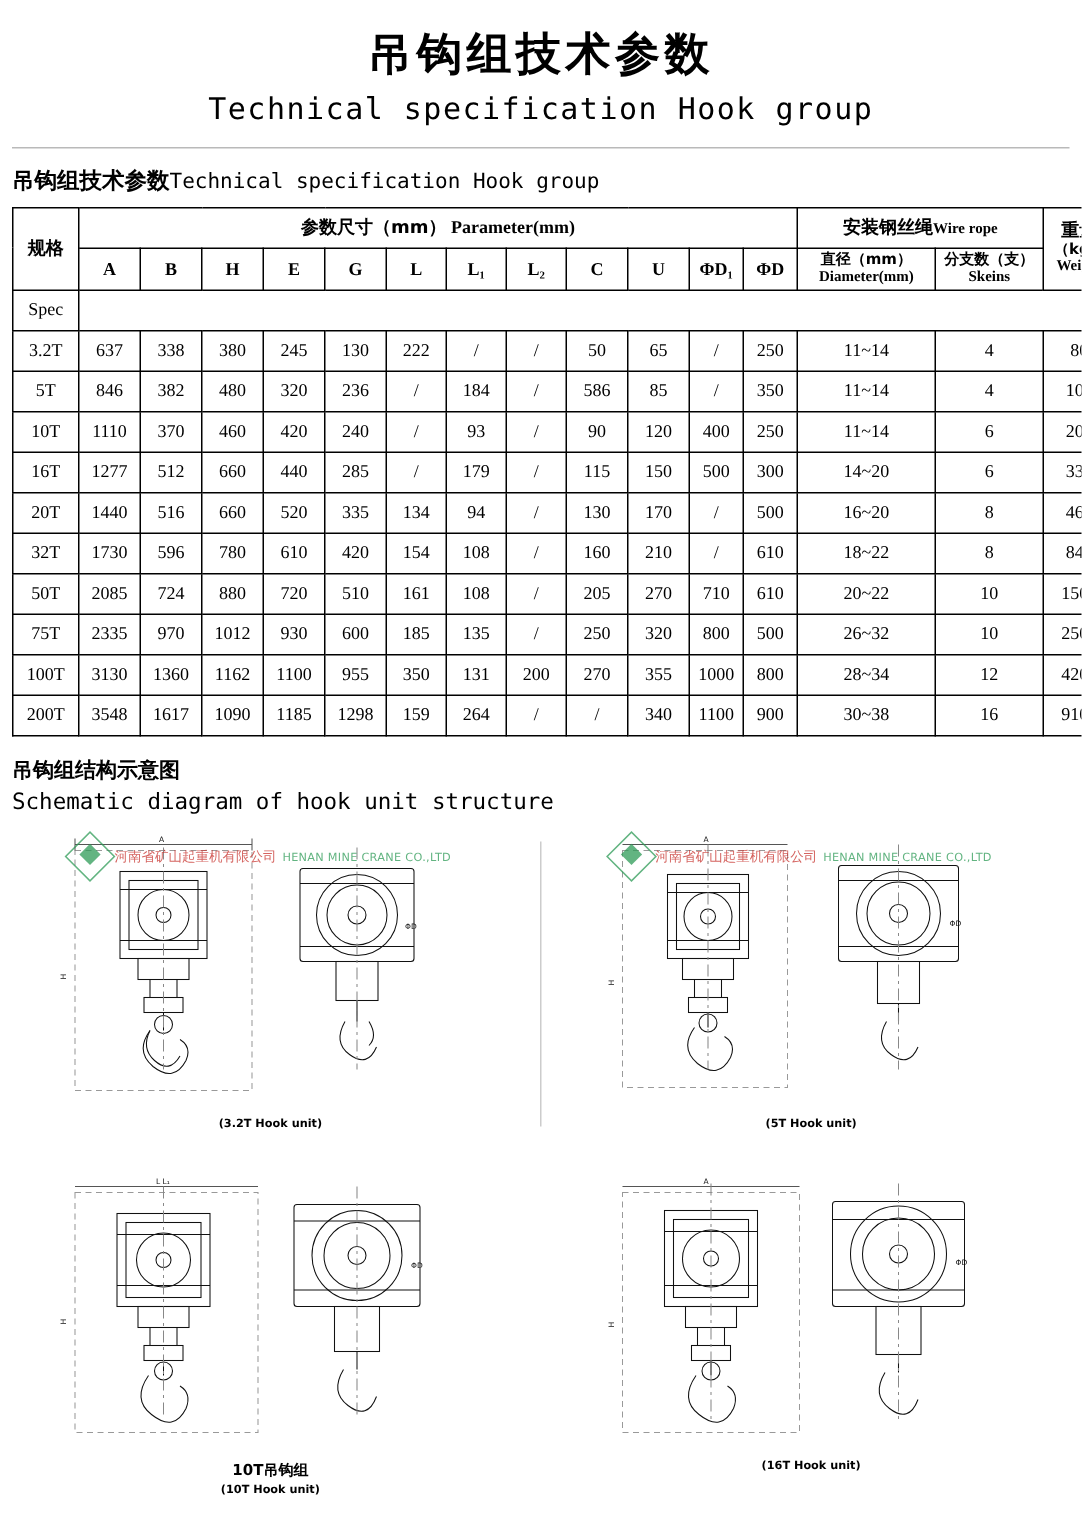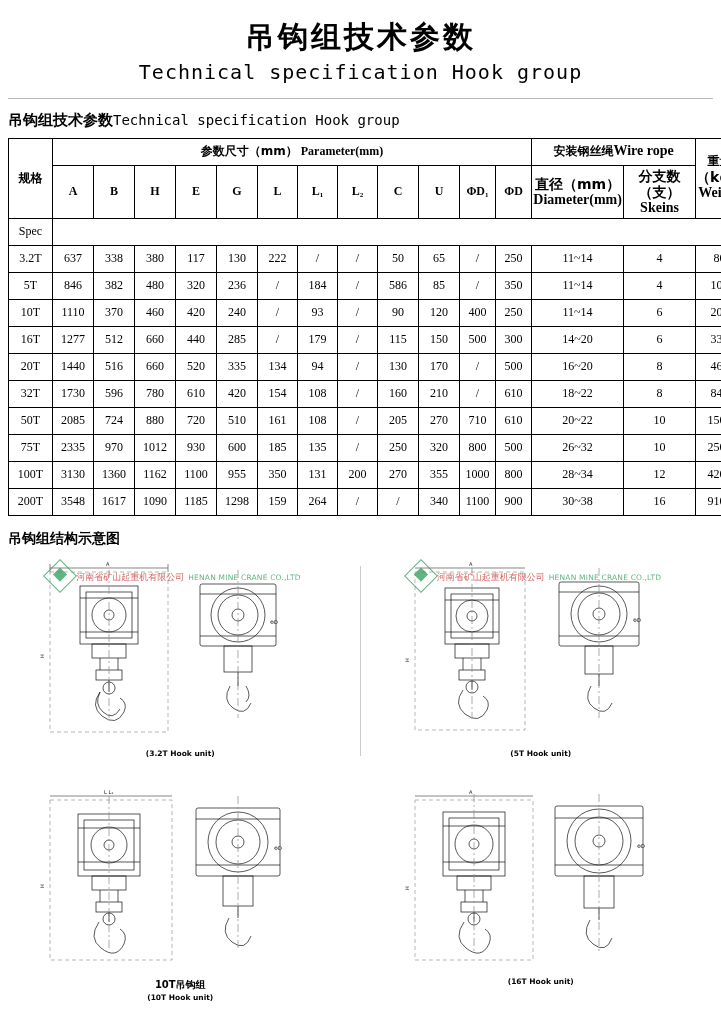--- a/index.html
+++ b/index.html
@@ -77,21 +77,21 @@
     height: 22px;
   }
   table.spec th {
     font-weight: bold;
   }
   .cn-s {
     font-family: "DejaVu Sans", sans-serif;
     font-size: 12px;
   }
   .small {
-    font-size: 14px;
+    font-size: 10px;
   }
   .two-line span {
     display: block;
     line-height: 1.15;
   }
   .grp-head {
     font-size: 12.5px;
   }
 
   
@@ -278,21 +278,21 @@
 
       <tr>
         <td class="small">Spec</td>
 
       </tr>
       <tr>
         <td>3.2T</td>
         <td>637</td>
         <td>338</td>
         <td>380</td>
-        <td>117</td>
+        <td>245</td>
         <td>130</td>
         <td>222</td>
         <td>/</td>
         <td>/</td>
         <td>50</td>
         <td>65</td>
         <td>/</td>
         <td>250</td>
         <td>11~14</td>
         <td>4</td>
@@ -458,20 +458,21 @@
         <td>900</td>
         <td>30~38</td>
         <td>16</td>
         <td>9100</td>
       </tr>
     </tbody>
   </table>
 
   <div class="diagram-head">
     <div class="cn">吊钩组结构示意图</div>
+    <div class="en">Schematic diagram of hook unit structure</div>
   </div>
 
   <div class="diagrams">
 
     <div class="diagram-row">
 
       <div class="diagram-cell">
         <div class="diagram-svg-wrap">
           <svg width="300" height="190" viewBox="0 0 300 190">
             <g stroke="#111" fill="none" stroke-width="0.7">

